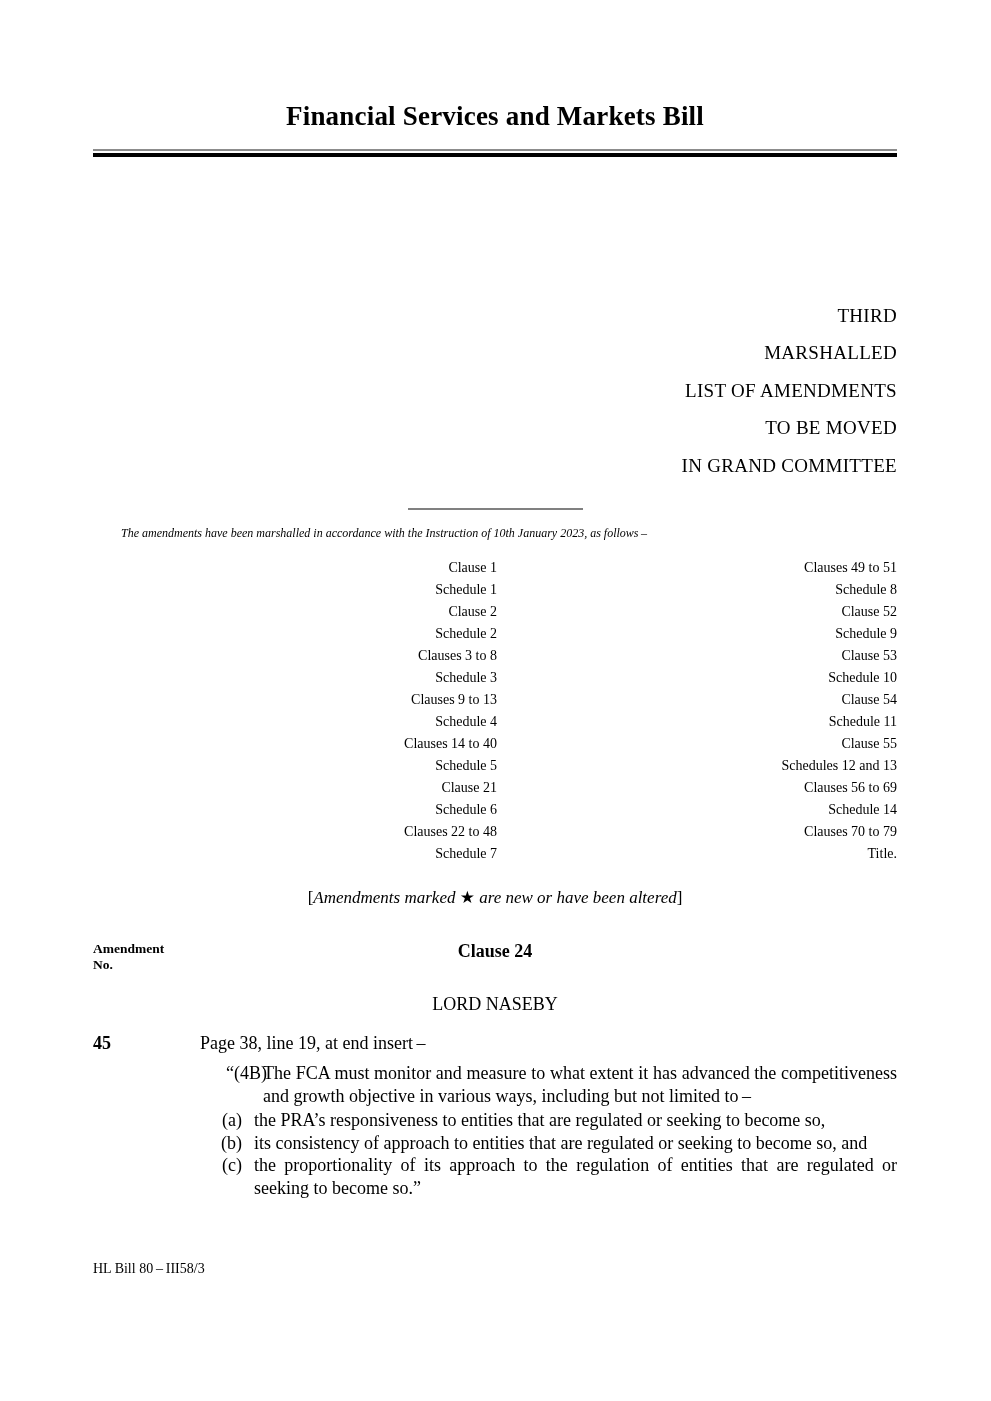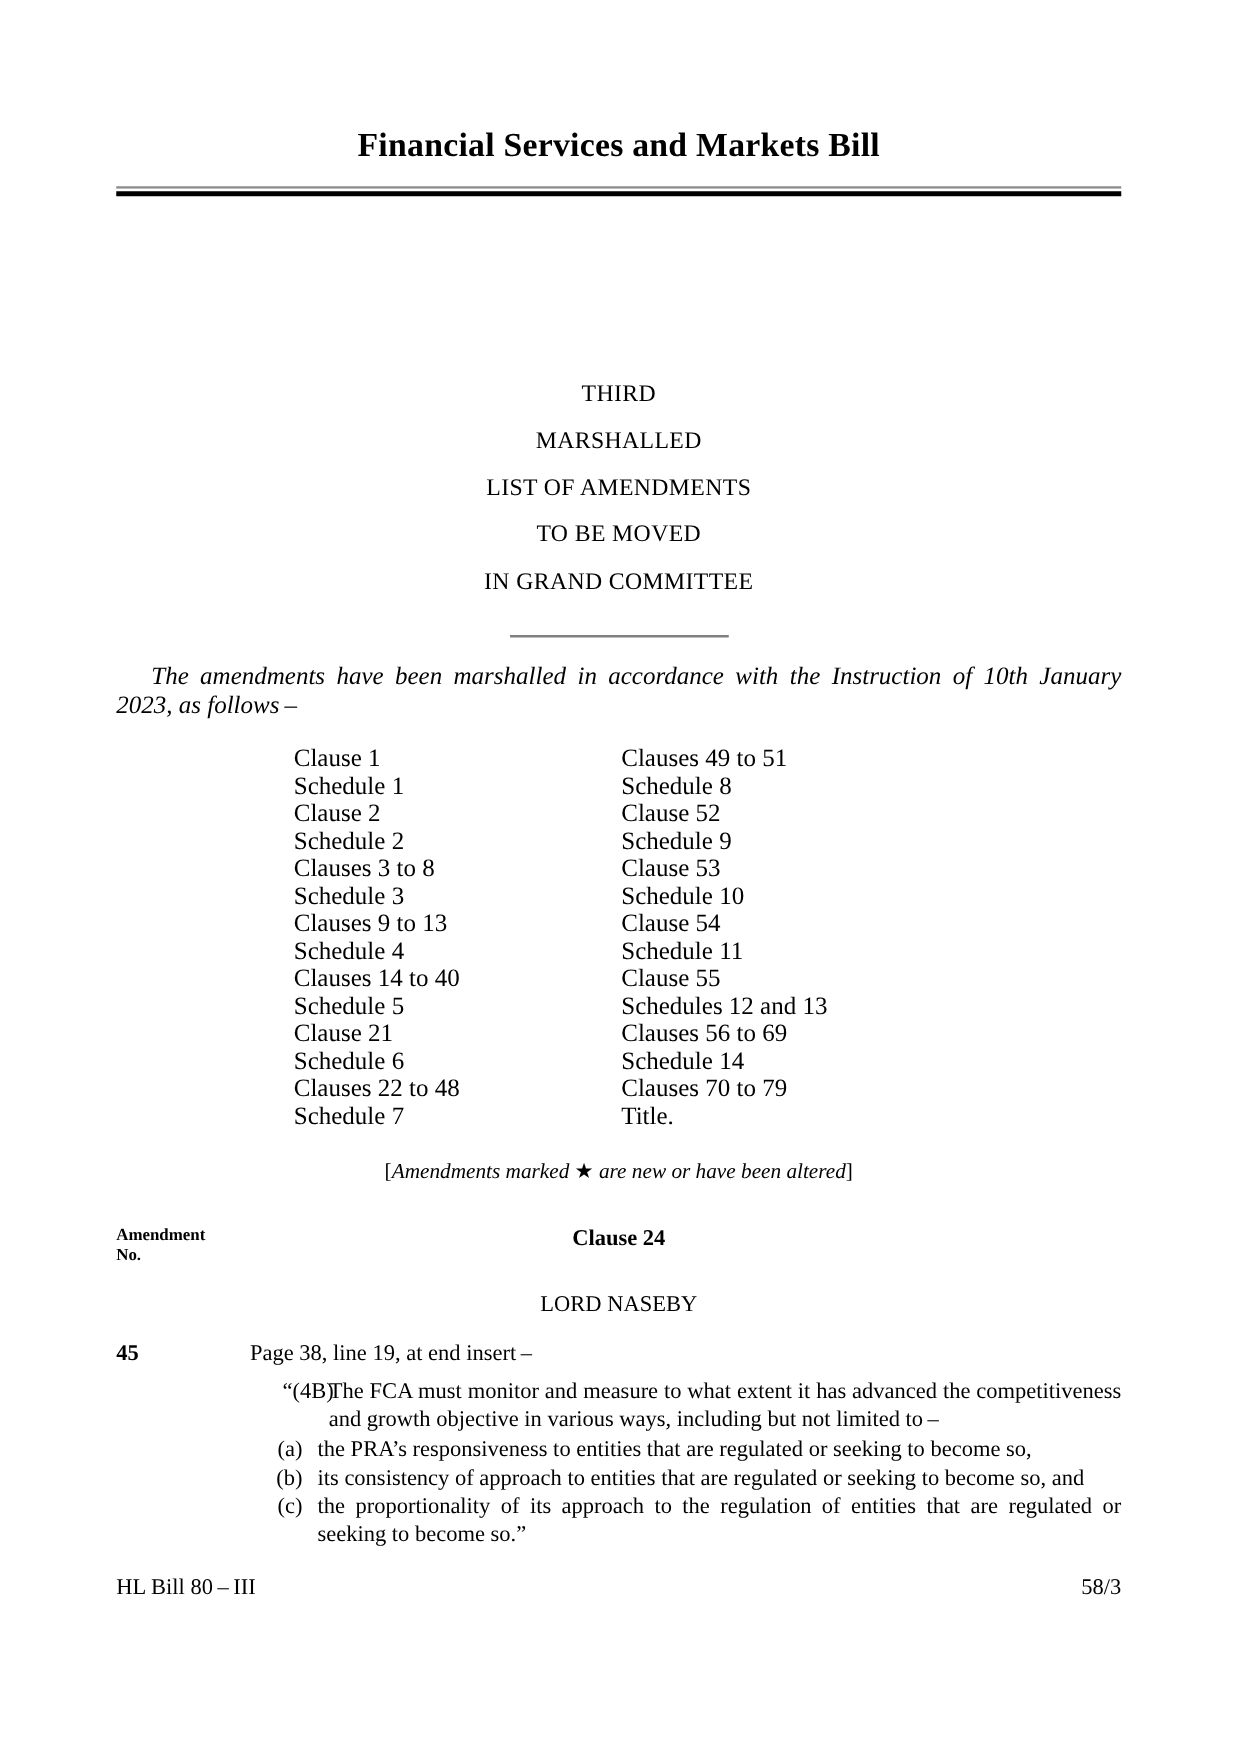--- a/index.html
+++ b/index.html
@@ -56,48 +56,50 @@
 
   
   .heading-stack {
     margin-top: 140px;
     text-align: center;
   }
   .heading-stack .hline {
     font-size: 19px;
     line-height: 37.5px;
     letter-spacing: 0.3px;
+    text-align: right;
   }
   .short-rule {
     width: 175px;
     height: 2px;
     background: #808080;
     margin: 24px auto 0 auto;
   }
 
   
   .instruction {
     font-style: italic;
-    font-size: 20px;
+    font-size: 12px;
     line-height: 23px;
     text-align: justify;
     text-indent: 28px;
   }
 
   
   .clause-table {
     margin-top: 10px;
     width: 100%;
     border-collapse: collapse;
   }
   .clause-table td {
     vertical-align: top;
     padding: 0;
-    font-size: 20px;
+    font-size: 14px;
     line-height: 22px;
+    text-align: right;
   }
   .clause-table td.col-left { width: 262px; padding-left: 142px; }
   .clause-table td.col-right { padding-left: 0; }
   .clause-table .item { white-space: nowrap; }
 
   
   .star-note {
     margin-top: 22px;
     text-align: center;
     font-size: 17px;
@@ -195,22 +197,22 @@
     text-align: justify;
   }
 
   
   .footer {
     position: absolute;
     left: 93px;
     right: 94px;
     top: 1258px;
     display: flex;
-    justify-content: space-between;
-    font-size: 18px;
+    justify-content: flex-start;
+    font-size: 14px;
     line-height: 22px;
   }
 </style>
 </head>
 <body>
 
 <div id="page">
   <div class="content">
 
     <h1 class="doc-title">Financial Services and Markets Bill</h1>

